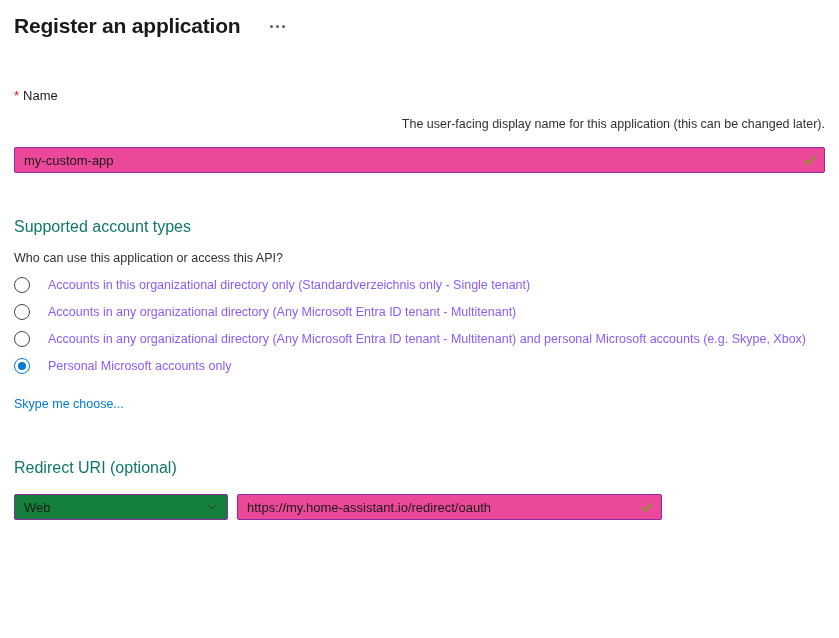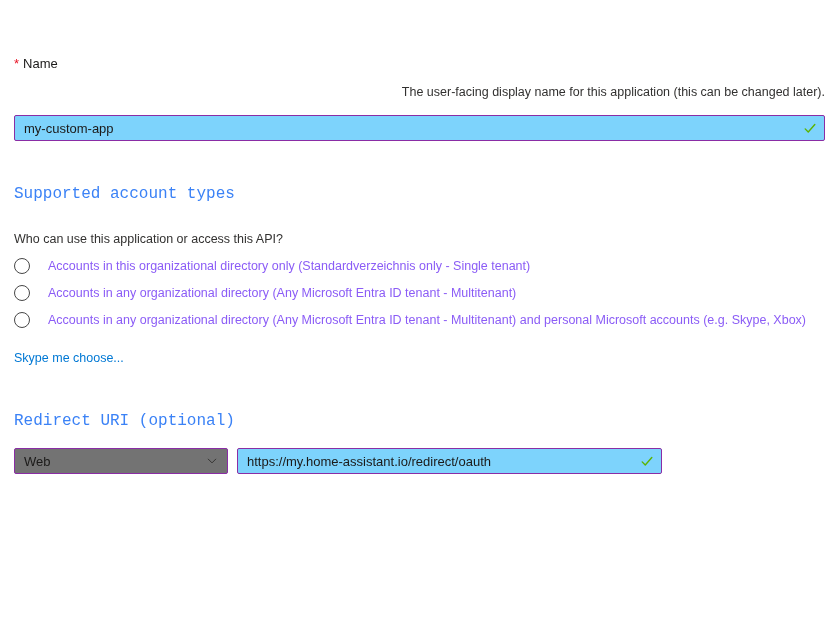--- a/index.html
+++ b/index.html
@@ -28,33 +28,33 @@
   .field-desc { margin-top: 10px; font-size: 12.5px; color: #323130; line-height: 16px; text-align: right; }
 
   .input-wrap { position: relative; margin-top: 15px; }
   .input-wrap.full { width: 811px; }
   input.text-field {
     width: 100%; height: 26px;
     border: 1px solid #8a2da5; border-radius: 2px;
     padding: 0 30px 0 9px;
     font-family: "Liberation Sans", sans-serif;
     font-size: 13px; color: #1b1a19;
-    outline: none; background: #7dd3fc;
+    outline: none; background: #ec4899;
   }
   .check-icon {
     position: absolute; right: 8px; top: 50%;
     transform: translateY(-50%);
     width: 14px; height: 14px; pointer-events: none;
   }
 
   
-  .section-heading { font-size: 16px; font-weight: 400; color: #3b82f6; line-height: 21px; font-family: Liberation Mono, monospace; }
+  .section-heading { font-size: 16px; font-weight: 400; color: #0f766e; line-height: 21px; }
   .heading-accounts { margin-top: 43px; }
   .heading-redirect { margin-top: 45px; }
-  .section-question { margin-top: 26px; font-size: 12.5px; line-height: 16px; }
+  .section-question { margin-top: 13px; font-size: 12.5px; line-height: 16px; }
 
   
   .radio-group { margin-top: 6px; }
   .radio-row {
     display: flex; align-items: flex-start; gap: 18px;
     padding: 4px 0; cursor: pointer;
     font-size: 12.5px; line-height: 19px; color: #8b5cf6;
     max-width: 800px;
   }
   .radio-circle {
@@ -74,30 +74,38 @@
 
   .redirect-desc { margin-top: 10px; font-size: 12.5px; line-height: 17px; max-width: 805px; }
 
   
   .controls-row { display: flex; gap: 9px; margin-top: 16px; align-items: center; }
   .select-box {
     width: 214px; height: 26px;
     border: 1px solid #8a2da5; border-radius: 2px;
     display: flex; align-items: center; justify-content: space-between;
     padding: 0 9px; font-size: 13px; color: #1b1a19;
-    cursor: pointer; background: #737373;
+    cursor: pointer; background: #15803d;
   }
   .chevron-icon { width: 12px; height: 12px; flex: 0 0 auto; }
   .input-wrap.uri { width: 425px; margin-top: 0; }
 </style>
 </head>
 <body>
 
 <div class="page">
 
+  <div class="header-row">
+    <h1 class="page-title">Register an application</h1>
+    <div class="more-dots" title="">
+      <i></i>
+        <i></i>
+        <i></i>
+    </div>
+  </div>
 
   <div class="name-label">
     <span class="required-star">*</span><span>Name</span>
   </div>
   <div class="field-desc">The user-facing display name for this application (this can be changed later).</div>
 
   <div class="input-wrap full">
     <input class="text-field" type="text" value="my-custom-app" style="">
     <svg class="check-icon" viewBox="0 0 16 16">
       <polyline points="2.5,9 6,12.5 13.5,4" fill="none" stroke="#5db300" stroke-width="1.6" stroke-linecap="round" stroke-linejoin="round"></polyline>
@@ -113,20 +121,26 @@
       <span>Accounts in this organizational directory only (Standardverzeichnis only - Single tenant)</span>
     </div>
     <div class="radio-row">
       <span class="radio-circle"></span>
       <span>Accounts in any organizational directory (Any Microsoft Entra ID tenant - Multitenant)</span>
     </div>
     <div class="radio-row">
       <span class="radio-circle"></span>
       <span>Accounts in any organizational directory (Any Microsoft Entra ID tenant - Multitenant) and personal Microsoft accounts (e.g. Skype, Xbox)</span>
     </div>
+    <div class="radio-row selected">
+      <span class="radio-circle">
+          <span class="dot"></span>
+        </span>
+      <span>Personal Microsoft accounts only</span>
+    </div>
   </div>
 
   <a class="help-link">Skype me choose...</a>
 
   <div class="section-heading heading-redirect">Redirect URI (optional)</div>
 
   <div class="controls-row">
     <div class="select-box">
       <span>Web</span>
       <svg class="chevron-icon" viewBox="0 0 16 16">

